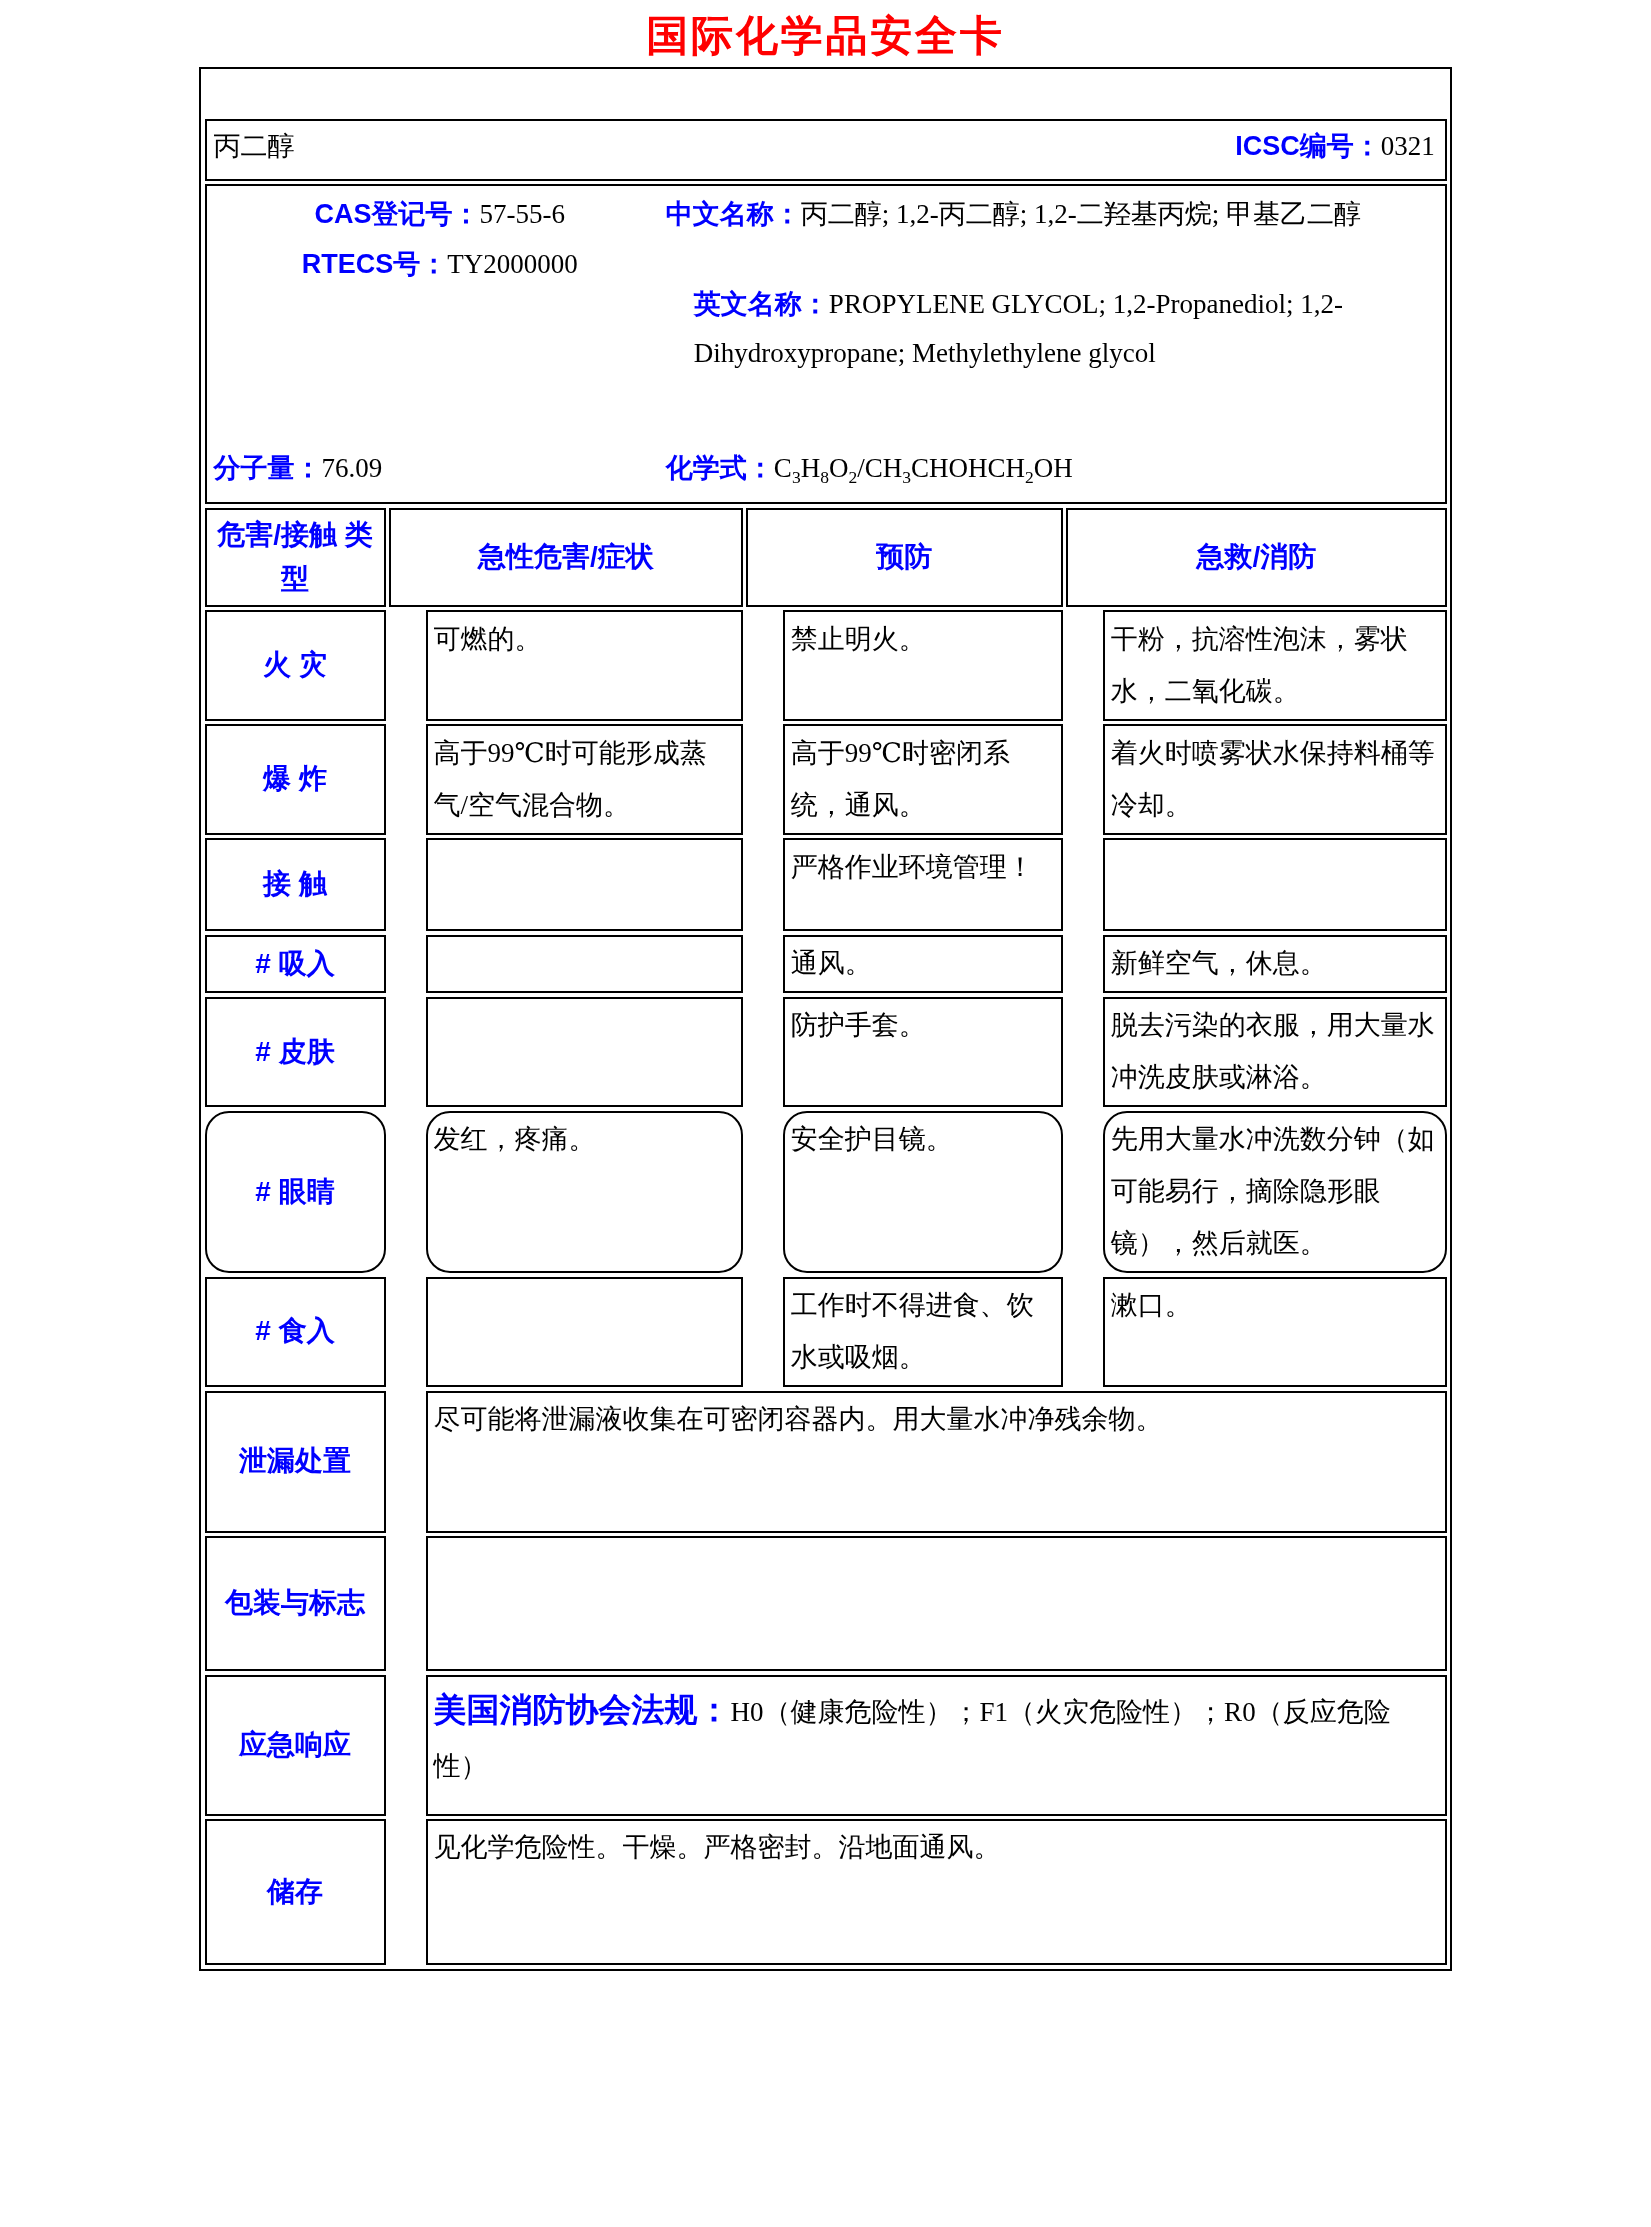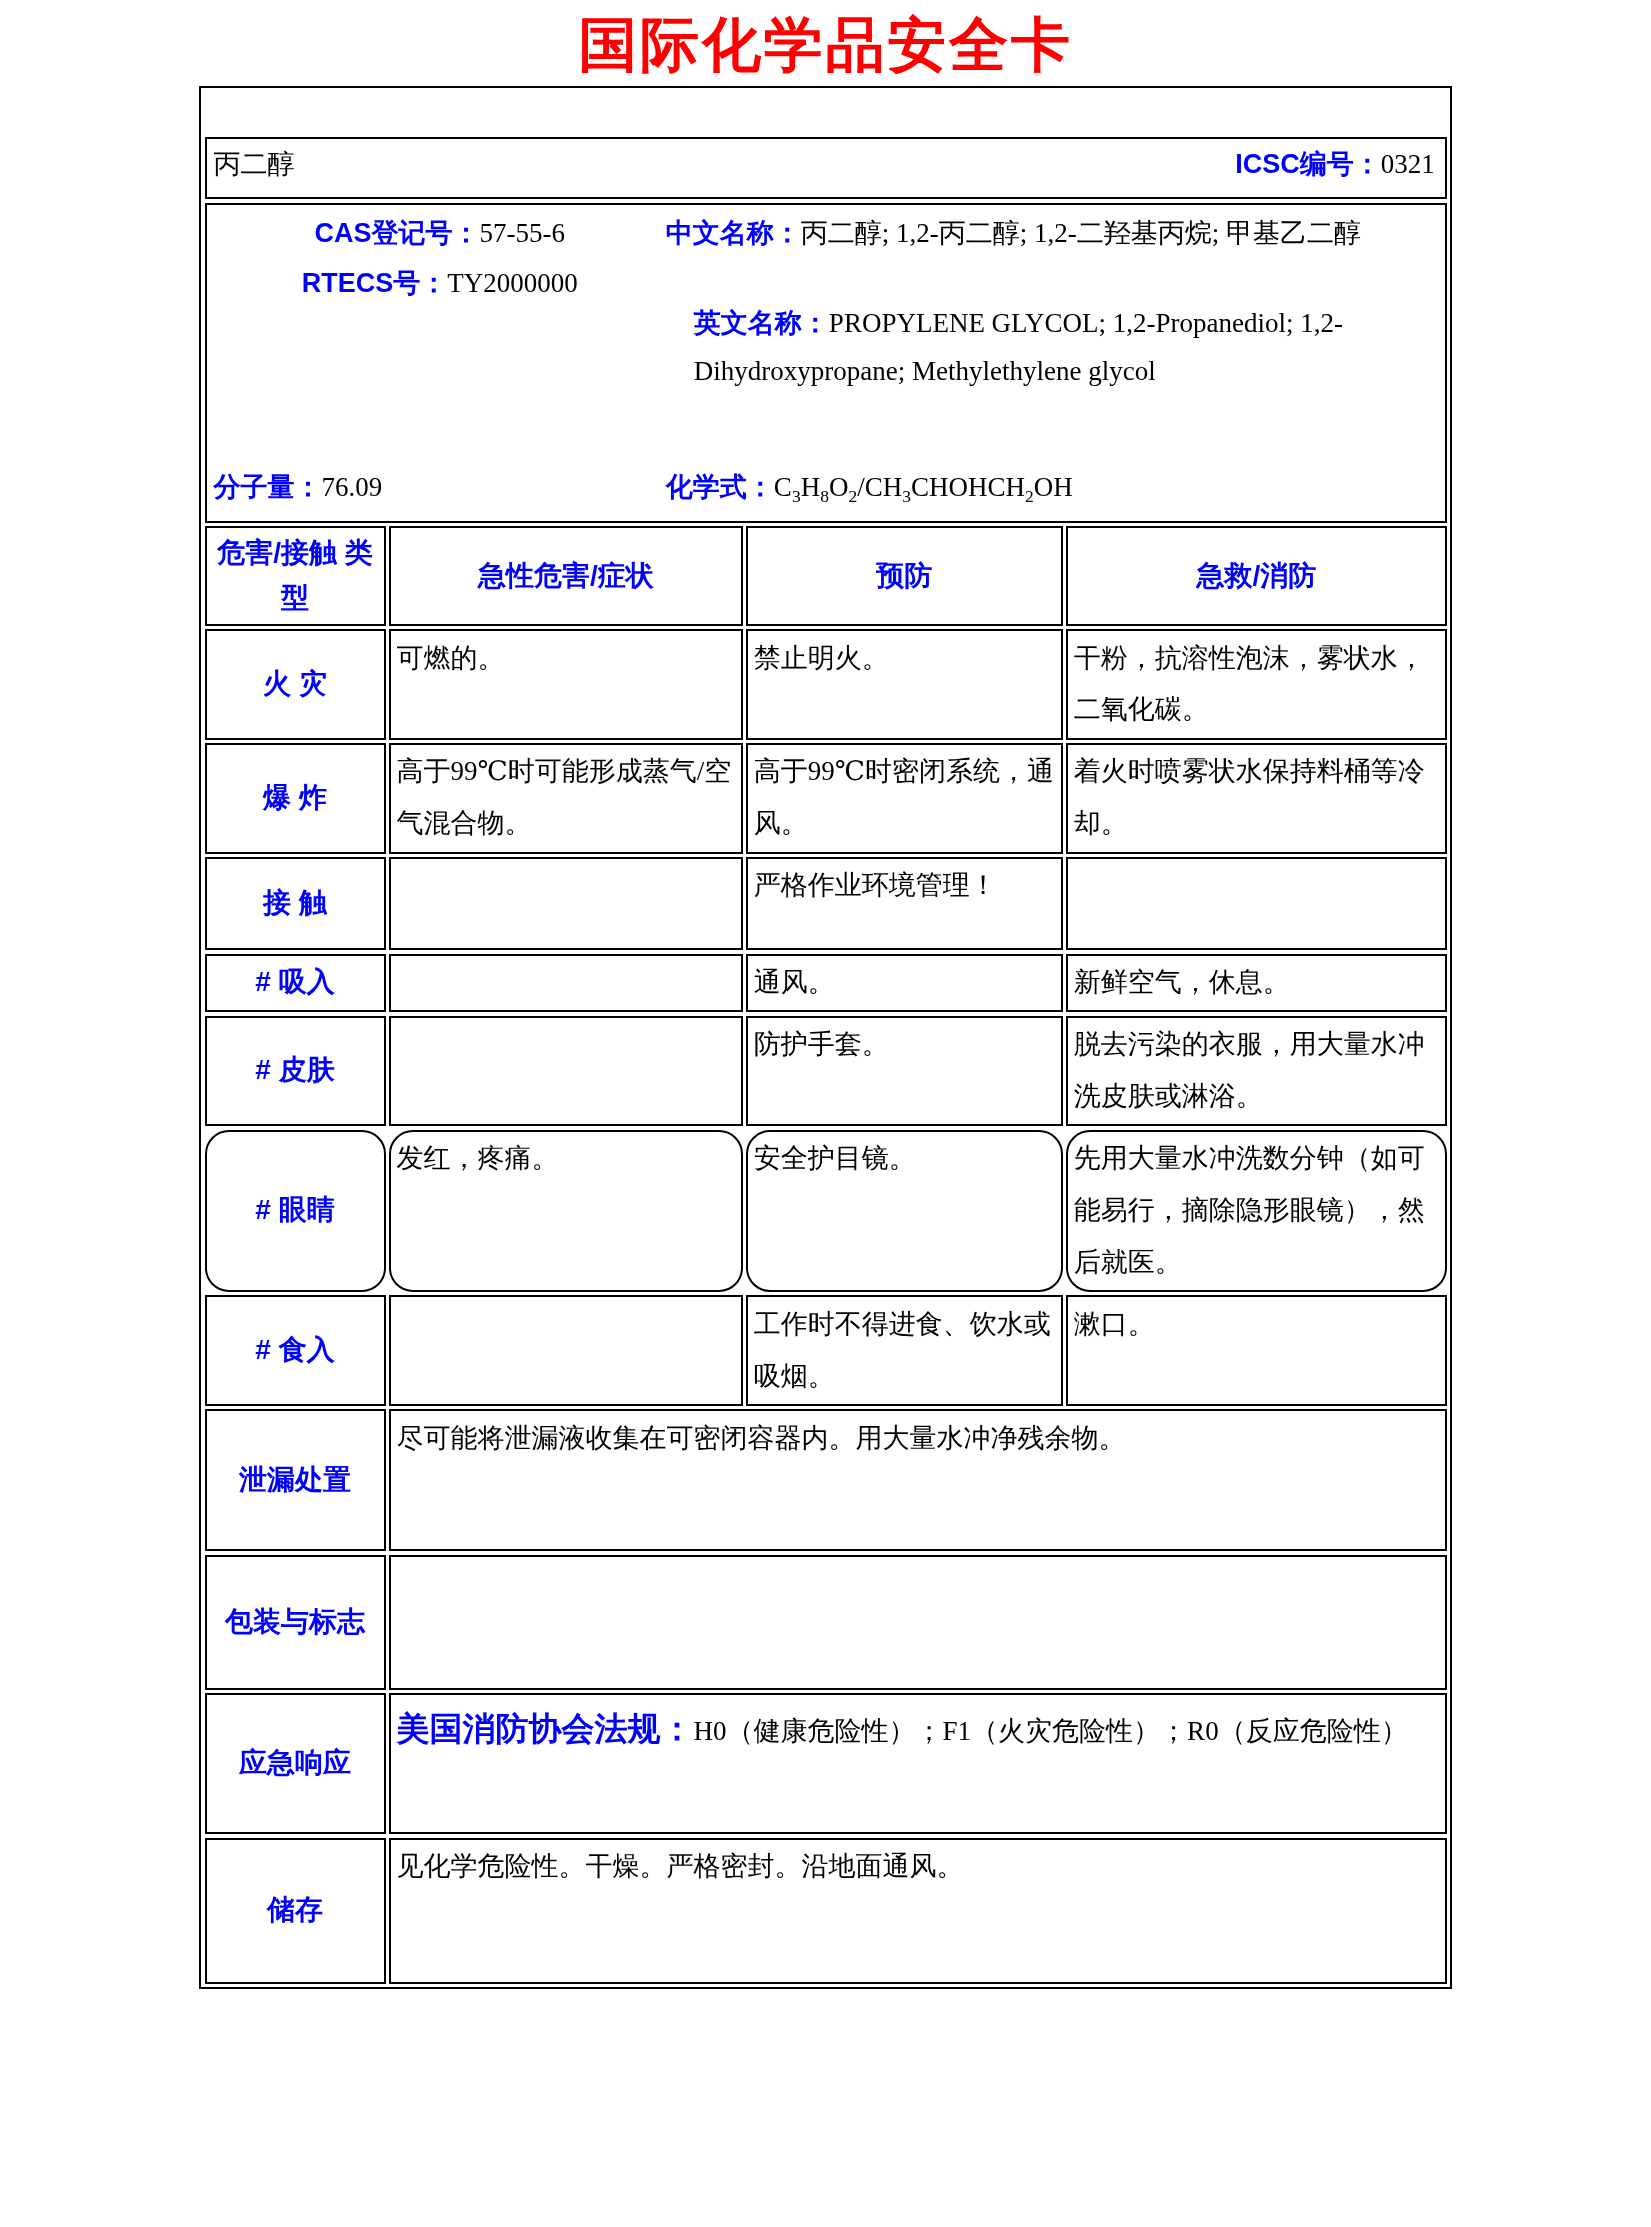--- a/index.html
+++ b/index.html
@@ -16,21 +16,21 @@
     color: var(--ink);
     font-family: "Liberation Serif", "DejaVu Serif", serif;
     font-size: 27px;
   }
   .page { width: 1651px; height: 2227px; overflow: hidden; }
 
   .title {
     margin: 12.7px 0 8.4px 0;
     text-align: center;
     color: var(--red);
-    font-size: 59px;
+    font-size: 42px;
     font-weight: bold;
     letter-spacing: 2.8px;
     line-height: 1.1;
     font-family: "Liberation Serif", "DejaVu Serif", serif;
   }
 
   .card {
     width: 1253px;
     margin: 0 auto;
     border: 2.8px solid var(--ink);
@@ -92,21 +92,21 @@
     text-align: center;
     color: var(--blue);
     font-weight: bold;
     font-family: "Liberation Sans", "DejaVu Sans", sans-serif;
     font-size: 28px;
     line-height: 1.6;
     padding: 2.8px 5.6px;
   }
   .hd-cell { min-height: 89px; }
 
-  .content-cell { padding: 1.4px 5.6px; }
+  .content-cell { padding: 1.4px 5.6px; margin-left: 37px; }
   .content-cell .lbl { font-size: 33px; }
 
   
   [data-name="hazard-rows"] .grid-row:nth-child(1) .cell { min-height: 91px; }
   [data-name="hazard-rows"] .grid-row:nth-child(2) .cell { min-height: 96px; }
   [data-name="hazard-rows"] .grid-row:nth-child(3) .cell { min-height: 93px; }
   [data-name="hazard-rows"] .grid-row:nth-child(4) .cell { min-height: 53px; }
   [data-name="hazard-rows"] .grid-row:nth-child(5) .cell { min-height: 100px; }
   [data-name="hazard-rows"] .grid-row:nth-child(6) .cell { min-height: 136px; border-radius: 24px; }
   [data-name="hazard-rows"] .grid-row:nth-child(7) .cell { min-height: 93px; }

